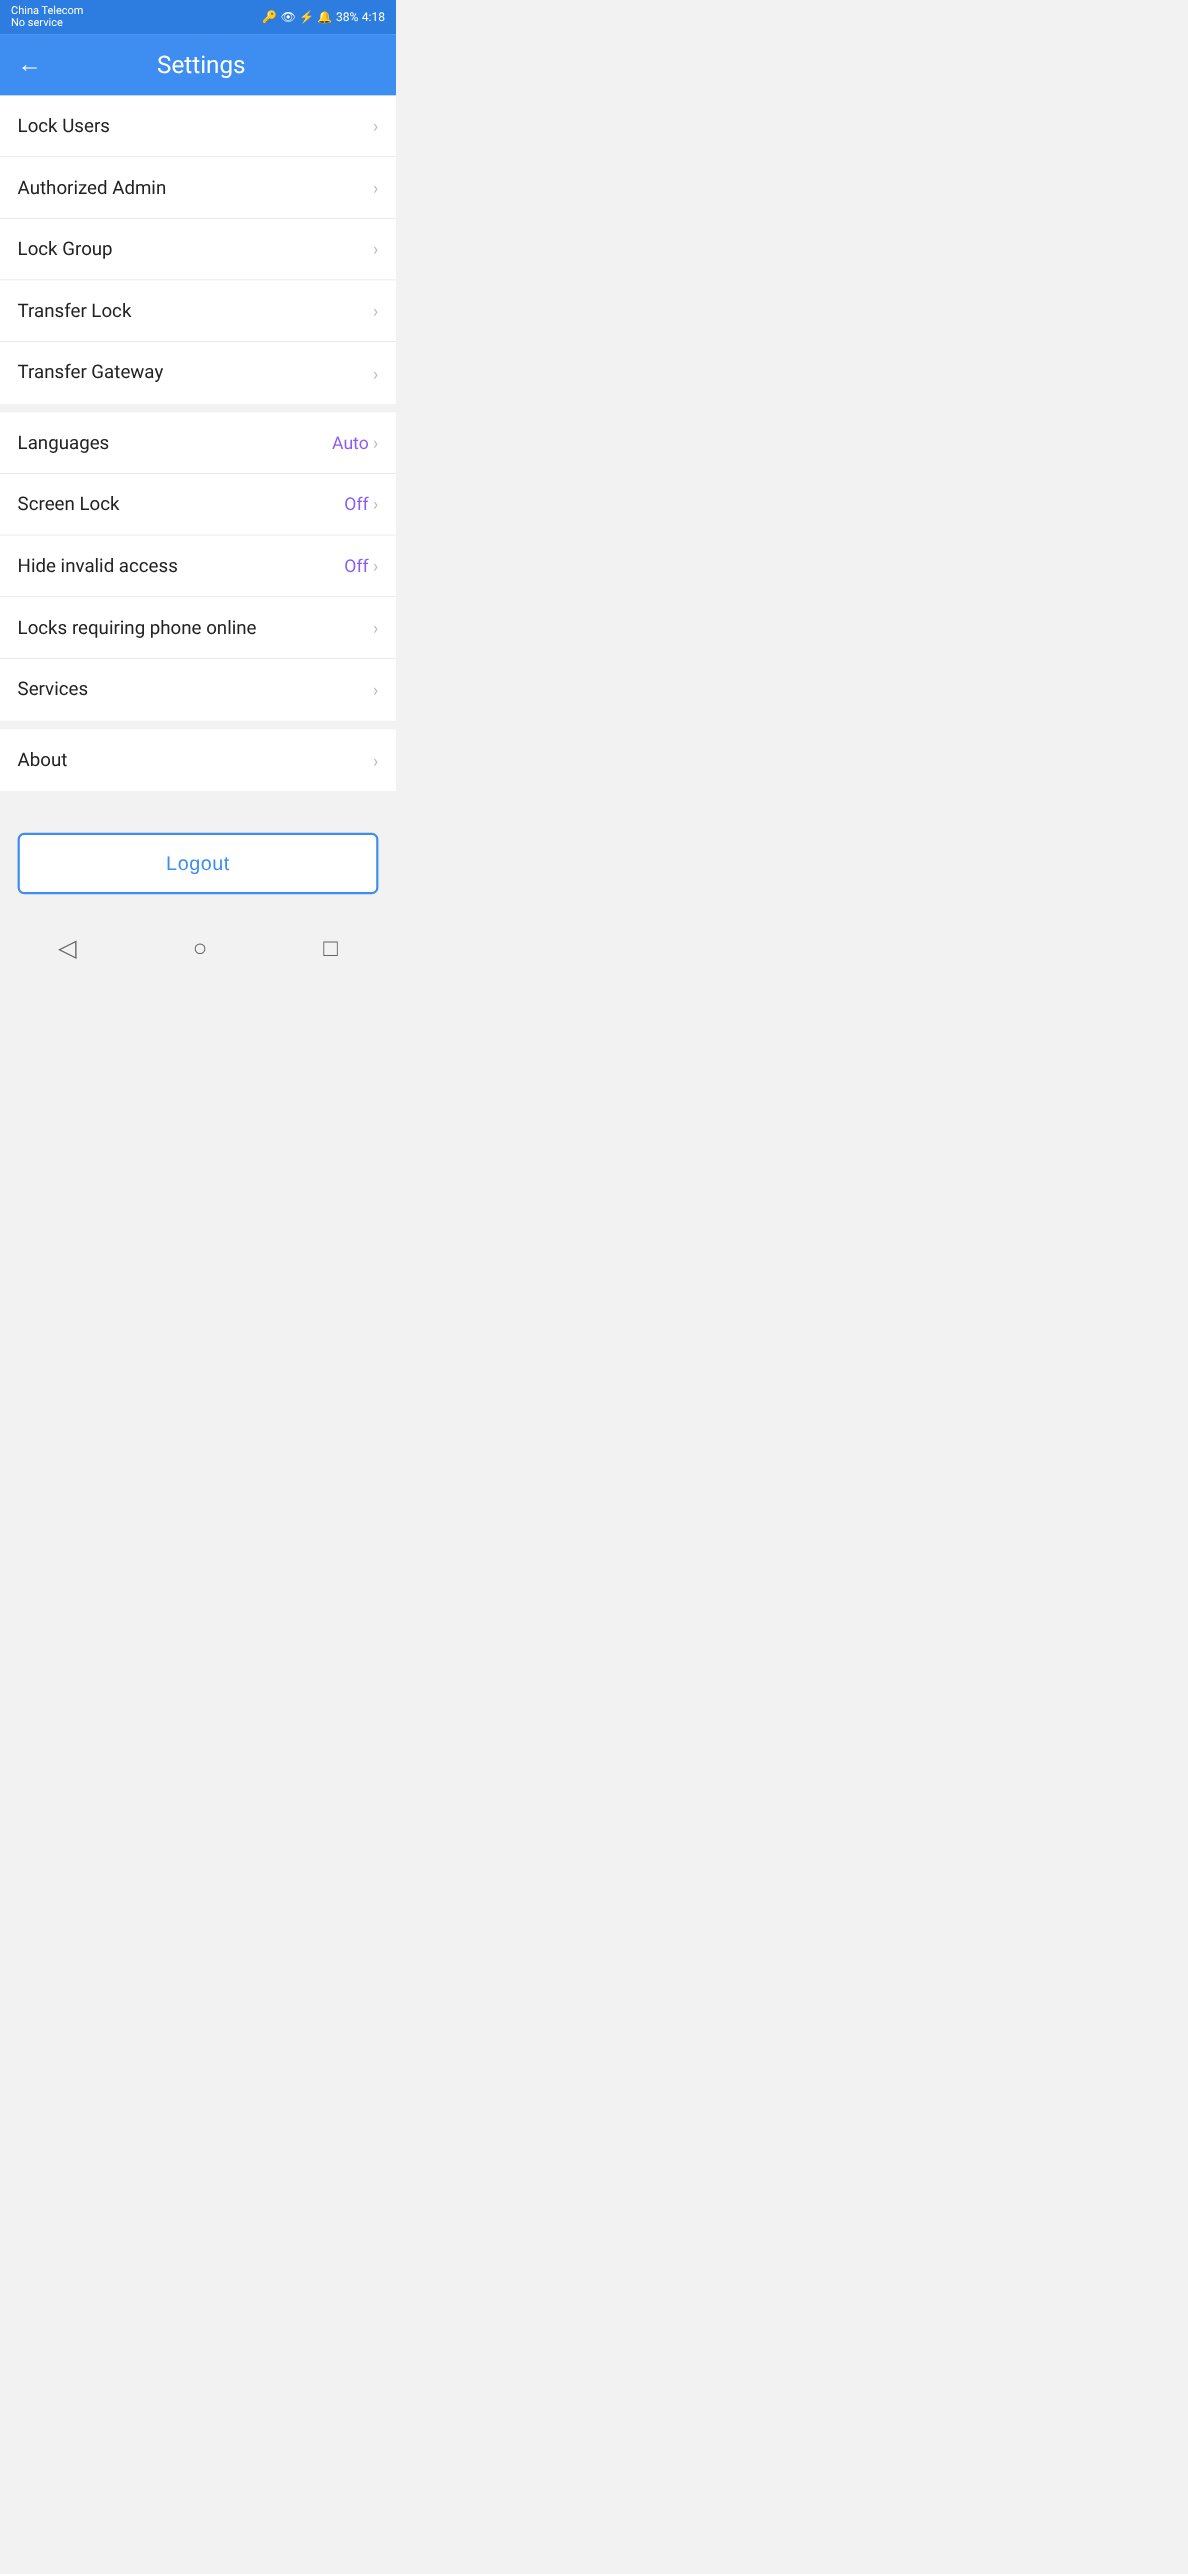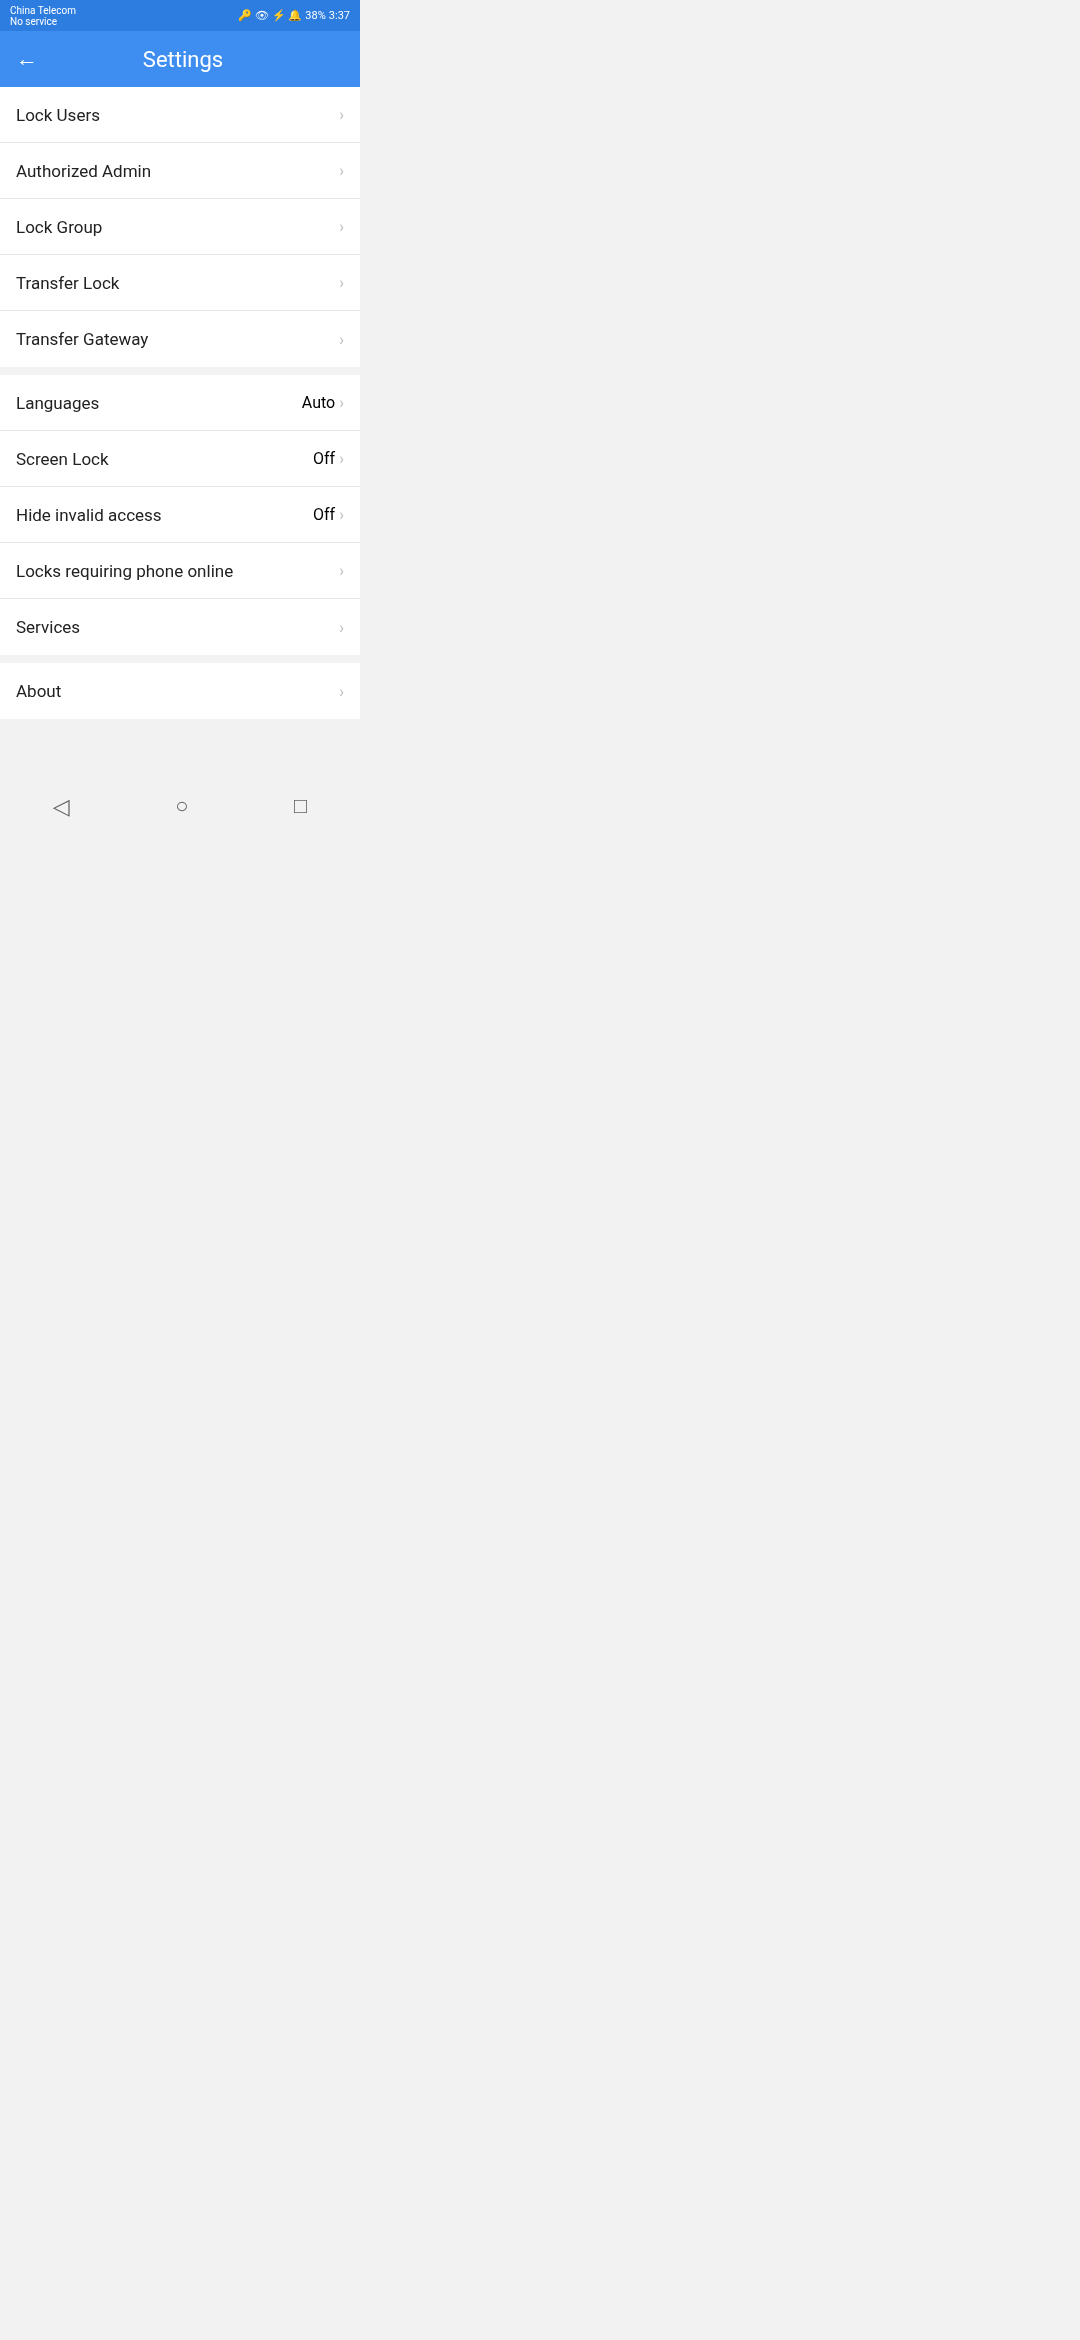--- a/index.html
+++ b/index.html
@@ -90,21 +90,21 @@
 
     .settings-item-right {
       display: flex;
       align-items: center;
       gap: 4px;
       color: #aaa;
       font-size: 16px;
     }
     .settings-item-value {
       font-size: 16px;
-      color: #000000;
+      color: #8b5cf6;
     }
     .chevron {
       font-size: 16px;
       color: #bbb;
     }
 
     
     .bottom-area {
       background: #f2f2f2;
       padding: 30px 16px 16px 16px;
@@ -180,21 +180,21 @@
   <div class="status-left">
     <span>China Telecom</span>
     <span>No service</span>
   </div>
   <div class="status-right">
     <span>🔑</span>
     <span>👁</span>
     <span>⚡</span>
     <span>🔔</span>
     <span>38%</span>
-    <span>3:37</span>
+    <span>4:18</span>
   </div>
 </div>
 
 <div class="header">
   <span class="back-btn">←</span>
   <span class="header-title">Settings</span>
 </div>
 
 <div class="settings-section">
   <div class="settings-item">
@@ -268,20 +268,21 @@
 <div class="settings-section">
   <div class="settings-item">
     <span class="settings-item-label">About</span>
     <div class="settings-item-right">
       <span class="chevron">›</span>
     </div>
   </div>
 </div>
 
 <div class="bottom-area">
+  <button class="logout-btn">Logout</button>
 
 </div>
 
 <div class="nav-bar">
   <span class="nav-icon">◁</span>
   <span class="nav-icon">○</span>
   <span class="nav-icon">□</span>
 </div>
 
 </body></html>

